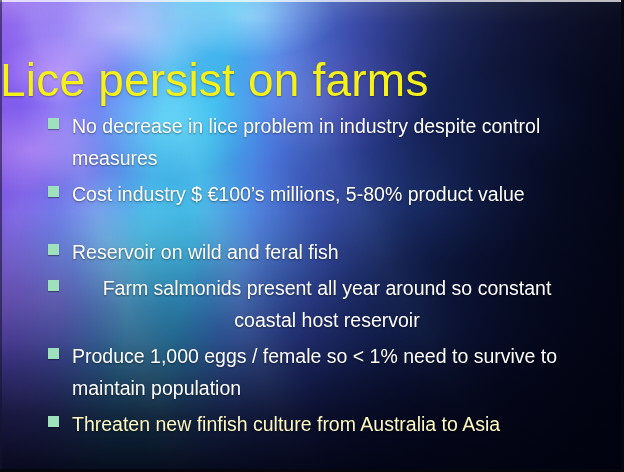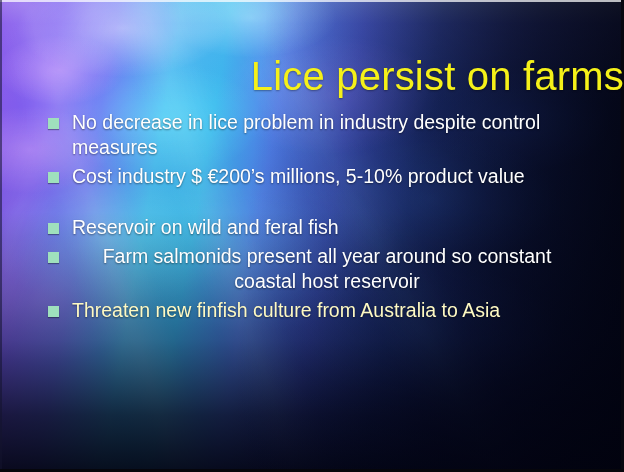--- a/index.html
+++ b/index.html
@@ -91,23 +91,23 @@
   .frame-bottom { position:absolute; left:0; bottom:0; width:100%; height:3px; background:#06060c; }
   .frame-left   { position:absolute; left:0; top:0;  width:2px;  height:100%; background:rgba(20,20,45,0.55); }
 
   
   .content { position: absolute; inset: 0; }
 
   .slide-title {
     position: absolute;
     left: 0; right: 0;
     top: 26px;
-    text-align: right;
+    text-align: left;
     color: #f5f119;
-    font-size: 40px;
+    font-size: 46px;
     line-height: 46px;
     font-weight: 400;
     letter-spacing: 0.2px;
     text-shadow: 0 1px 2px rgba(0,0,0,0.35);
     white-space: nowrap;
   }
 
   .bullet-list {
     position: absolute;
     left: 48px;
@@ -126,21 +126,21 @@
     width: 11px;
     height: 11px;
     background: #9fe0bd;
     margin-top: 8px;
     margin-right: 13px;
     box-shadow: 0 1px 1px rgba(0,0,0,0.35);
   }
   .bullet-text {
     color: #ffffff;
     font-size: 19.5px;
-    line-height: 25px;
+    line-height: 32px;
     font-weight: 400;
     text-shadow: 0 1px 2px rgba(0,0,0,0.45);
     max-width: 510px;
   }
 </style>
 </head>
 <body>
 
 <div id="slide">
 
@@ -159,30 +159,34 @@
 
     <h1 class="slide-title" style="color: rgb(245, 241, 25);">Lice persist on farms</h1>
 
     <div class="bullet-list" id="bullet-list">
         <div class="bullet-row">
           <span class="bullet-marker" style="background: rgb(159, 224, 189);"></span>
           <span class="bullet-text" style="color: rgb(255, 255, 255);">No decrease in lice problem in industry despite control measures</span>
         </div>
         <div class="bullet-row">
           <span class="bullet-marker" style="background: rgb(159, 224, 189);"></span>
-          <span class="bullet-text" style="color: rgb(255, 255, 255);">Cost industry $ €200’s millions, 5-10% product value</span>
+          <span class="bullet-text" style="color: rgb(255, 255, 255);">Cost industry $ €100’s millions, 5-80% product value</span>
         </div>
         <div class="bullet-row gap-before">
           <span class="bullet-marker" style="background: rgb(159, 224, 189);"></span>
           <span class="bullet-text" style="color: rgb(255, 255, 255);">Reservoir on wild and feral fish</span>
         </div>
         <div class="bullet-row">
           <span class="bullet-marker" style="background: rgb(159, 224, 189);"></span>
           <span class="bullet-text" style="color: rgb(255, 255, 255); text-align: center;">Farm salmonids present all year around so constant coastal host reservoir</span>
         </div>
         <div class="bullet-row">
           <span class="bullet-marker" style="background: rgb(159, 224, 189);"></span>
+          <span class="bullet-text" style="color: rgb(255, 255, 255);">Produce 1,000 eggs / female so &lt; 1% need to survive to maintain population</span>
+        </div>
+        <div class="bullet-row">
+          <span class="bullet-marker" style="background: rgb(159, 224, 189);"></span>
           <span class="bullet-text" style="color: #fef9c3;">Threaten new finfish culture from Australia to Asia</span>
         </div>
       </div>
 
   </div>
 </div>
 
 </body></html>

